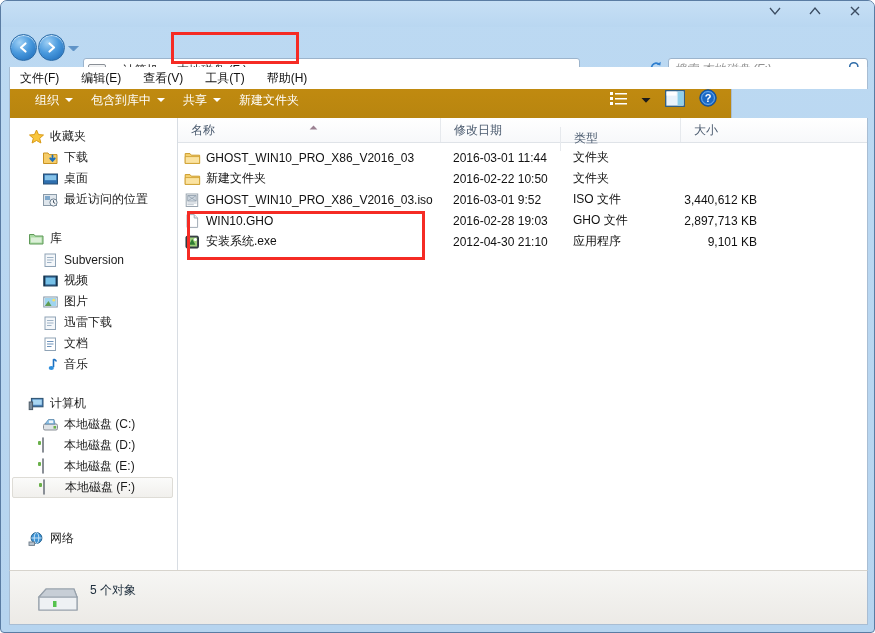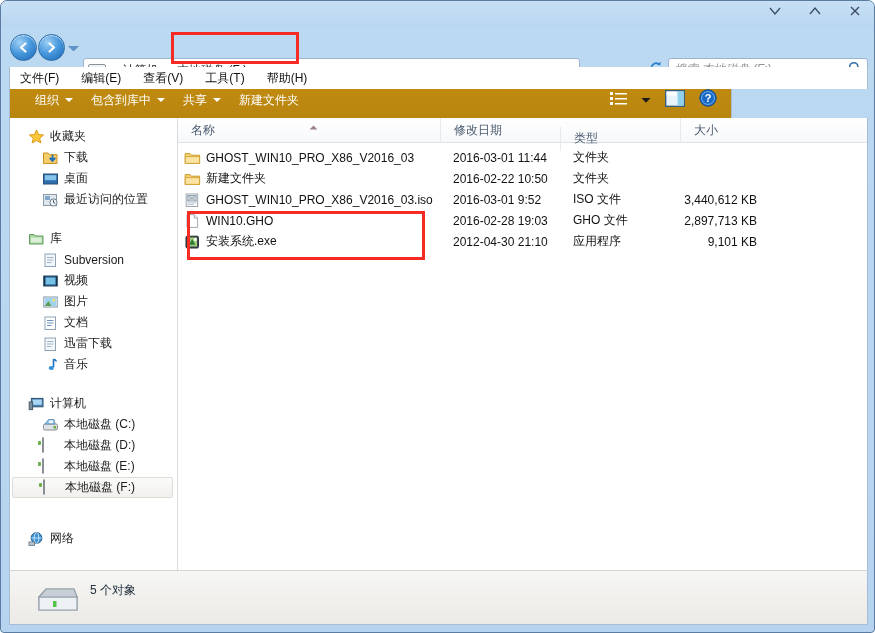--- a/index.html
+++ b/index.html
@@ -398,38 +398,38 @@
               <rect x="2.8" y="4" width="11.4" height="8" fill="#9fd4ef"></rect>
               <path d="M2.8 12 L6.5 7 L9.5 12 Z" fill="#5f9c52"></path>
               <circle cx="11.8" cy="6.2" r="1.4" fill="#f7e06a"></circle>
             </svg>
           </span>
           <span class="lbl">图片</span>
         </div>
         <div class="navrow child">
           <span class="ico">
             <svg width="17" height="16" viewBox="0 0 17 16">
+              <rect x="3" y="2" width="10.5" height="12.5" fill="#f4f7fa" stroke="#8fa3b6" stroke-width="1"></rect>
+              <rect x="5" y="5" width="6.5" height="1" fill="#9fb3c6"></rect>
+              <rect x="5" y="7.5" width="6.5" height="1" fill="#9fb3c6"></rect>
+              <rect x="5" y="10" width="4.5" height="1" fill="#9fb3c6"></rect>
+            </svg>
+          </span>
+          <span class="lbl">迅雷下载</span>
+        </div>
+        <div class="navrow child">
+          <span class="ico">
+            <svg width="17" height="16" viewBox="0 0 17 16">
               <rect x="3" y="2" width="10.5" height="12.5" fill="#ffffff" stroke="#8fa3b6" stroke-width="1"></rect>
               <rect x="5" y="5" width="6.5" height="1" fill="#6f93bb"></rect>
               <rect x="5" y="7.5" width="6.5" height="1" fill="#6f93bb"></rect>
               <rect x="5" y="10" width="4.5" height="1" fill="#6f93bb"></rect>
             </svg>
           </span>
           <span class="lbl">文档</span>
-        </div>
-        <div class="navrow child">
-          <span class="ico">
-            <svg width="17" height="16" viewBox="0 0 17 16">
-              <rect x="3" y="2" width="10.5" height="12.5" fill="#f4f7fa" stroke="#8fa3b6" stroke-width="1"></rect>
-              <rect x="5" y="5" width="6.5" height="1" fill="#9fb3c6"></rect>
-              <rect x="5" y="7.5" width="6.5" height="1" fill="#9fb3c6"></rect>
-              <rect x="5" y="10" width="4.5" height="1" fill="#9fb3c6"></rect>
-            </svg>
-          </span>
-          <span class="lbl">迅雷下载</span>
         </div>
         <div class="navrow child">
           <span class="ico">
             <svg width="17" height="16" viewBox="0 0 17 16">
               <path d="M11.5 2.2 L11.5 10.2" stroke="#1b6fc0" stroke-width="1.6" fill="none"></path>
               <path d="M11.5 2.2 C13.5 2.8 14.2 3.6 14.2 4.6" stroke="#1b6fc0" stroke-width="1.6" fill="none"></path>
               <ellipse cx="9.3" cy="11" rx="2.6" ry="2.1" fill="#2f8fdd"></ellipse>
             </svg>
           </span>
           <span class="lbl">音乐</span>

